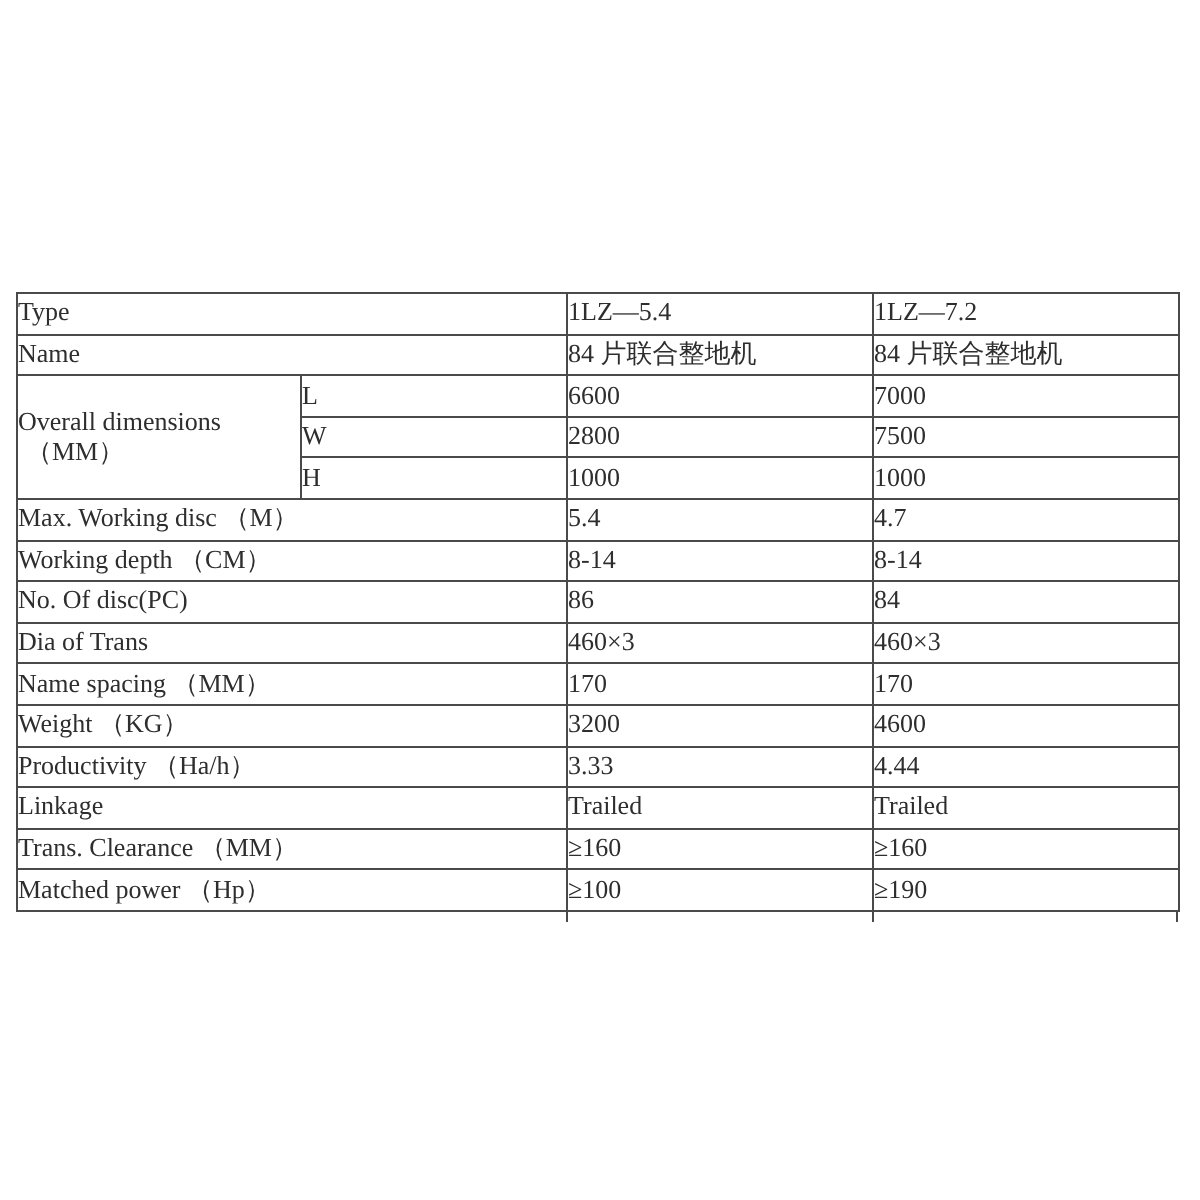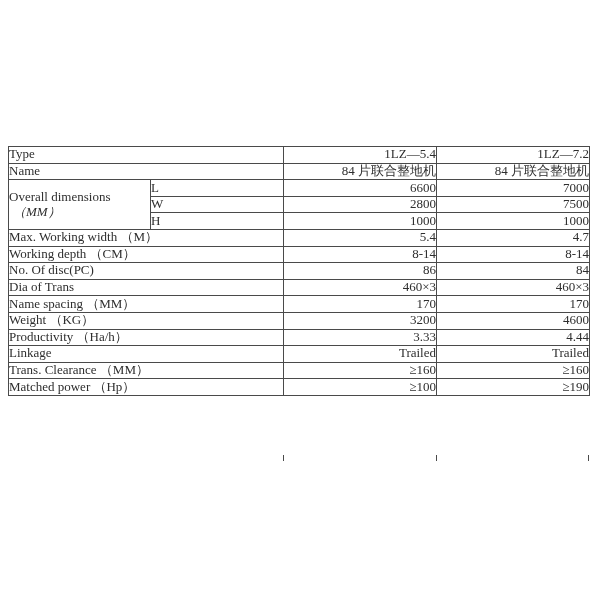--- a/index.html
+++ b/index.html
@@ -9,38 +9,38 @@
     height: 600px;
     background: #ffffff;
     font-family: "Liberation Serif", "DejaVu Serif", serif;
     overflow: hidden;
   }
   table.spec-table {
     position: absolute;
     left: 8px;
     top: 146px;
     width: 581px;
-    height: 250px;
+    height: 310px;
     border-collapse: collapse;
     table-layout: fixed;
   }
   table.spec-table td {
     border: 1px solid #4a4a4a;
     font-size: 13px;
     color: #2e2e2e;
     vertical-align: middle;
     line-height: 1.15;
     padding: 0;
     overflow: hidden;
     white-space: nowrap;
   }
   td.lbl { text-align: left; padding-left: 6px; }
-  td.val { text-align: right; }
+  td.val { text-align: left; }
   td.dims { white-space: normal; }
-  .dims-line2 { padding-left: 4px; font-style: italic; }
+  .dims-line2 { padding-left: 4px; }
   
   td.noblb { border-bottom: none; margin-top: 28px; }
   .stub {
     position: absolute;
     width: 1px;
     height: 6px;
     background: #4a4a4a;
     top: 455px;
   }
 </style>
@@ -79,21 +79,21 @@
         <td class="lbl">W</td>
         <td class="val">2800</td>
         <td class="val">7500</td>
       </tr>
       <tr>
         <td class="lbl">H</td>
         <td class="val">1000</td>
         <td class="val">1000</td>
       </tr>
       <tr>
-        <td colspan="2" class="lbl">Max. Working width （M）</td>
+        <td colspan="2" class="lbl">Max. Working disc （M）</td>
         <td class="val">5.4</td>
         <td class="val">4.7</td>
       </tr>
       <tr>
         <td colspan="2" class="lbl">Working depth （CM）</td>
         <td class="val">8-14</td>
         <td class="val">8-14</td>
       </tr>
       <tr>
         <td colspan="2" class="lbl">No. Of disc(PC)</td>

